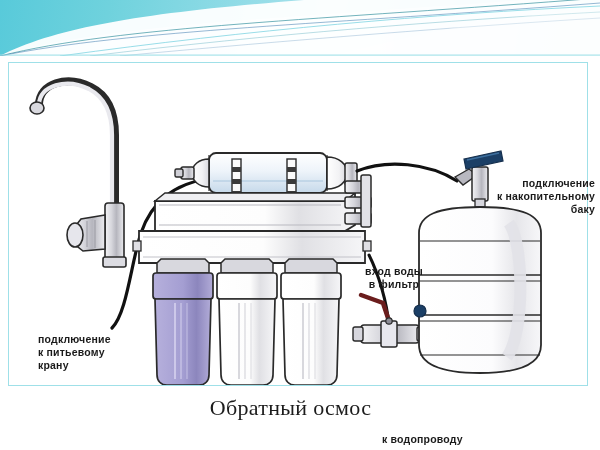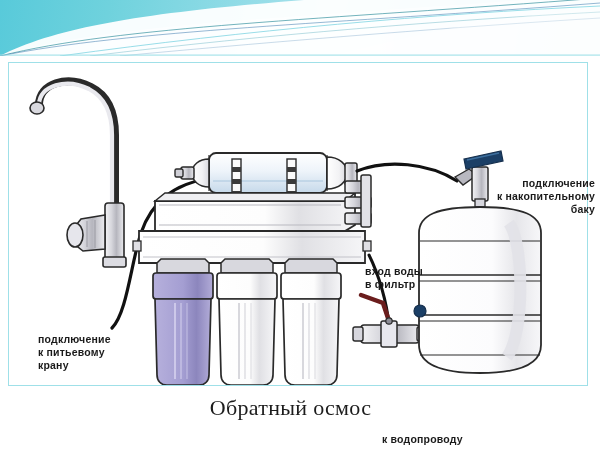--- a/index.html
+++ b/index.html
@@ -32,21 +32,21 @@
     font-weight:bold;
     font-size:10.5px;
     line-height:13px;
     color:#1a1a1a;
     letter-spacing:.2px;
     white-space:pre-line;
     margin-top:22px;
   }
   #label-faucet{left:29px;top:248px;}
   #label-tank{left:436px;top:92px;text-align:right;width:150px;}
-  #label-inlet{left:356px;top:180px;}
+  #label-inlet{left:356px;top:180px;text-align:center;}
   #label-water-main{left:337px;top:348px;padding-left:36px;}
 
   
   .title{
     position:absolute;left:0;top:395px;width:581px;text-align:center;
     font-family:"Liberation Serif", serif;
     font-size:22px;color:#1c1c1c;letter-spacing:.3px;
   }
 </style>
 </head>

